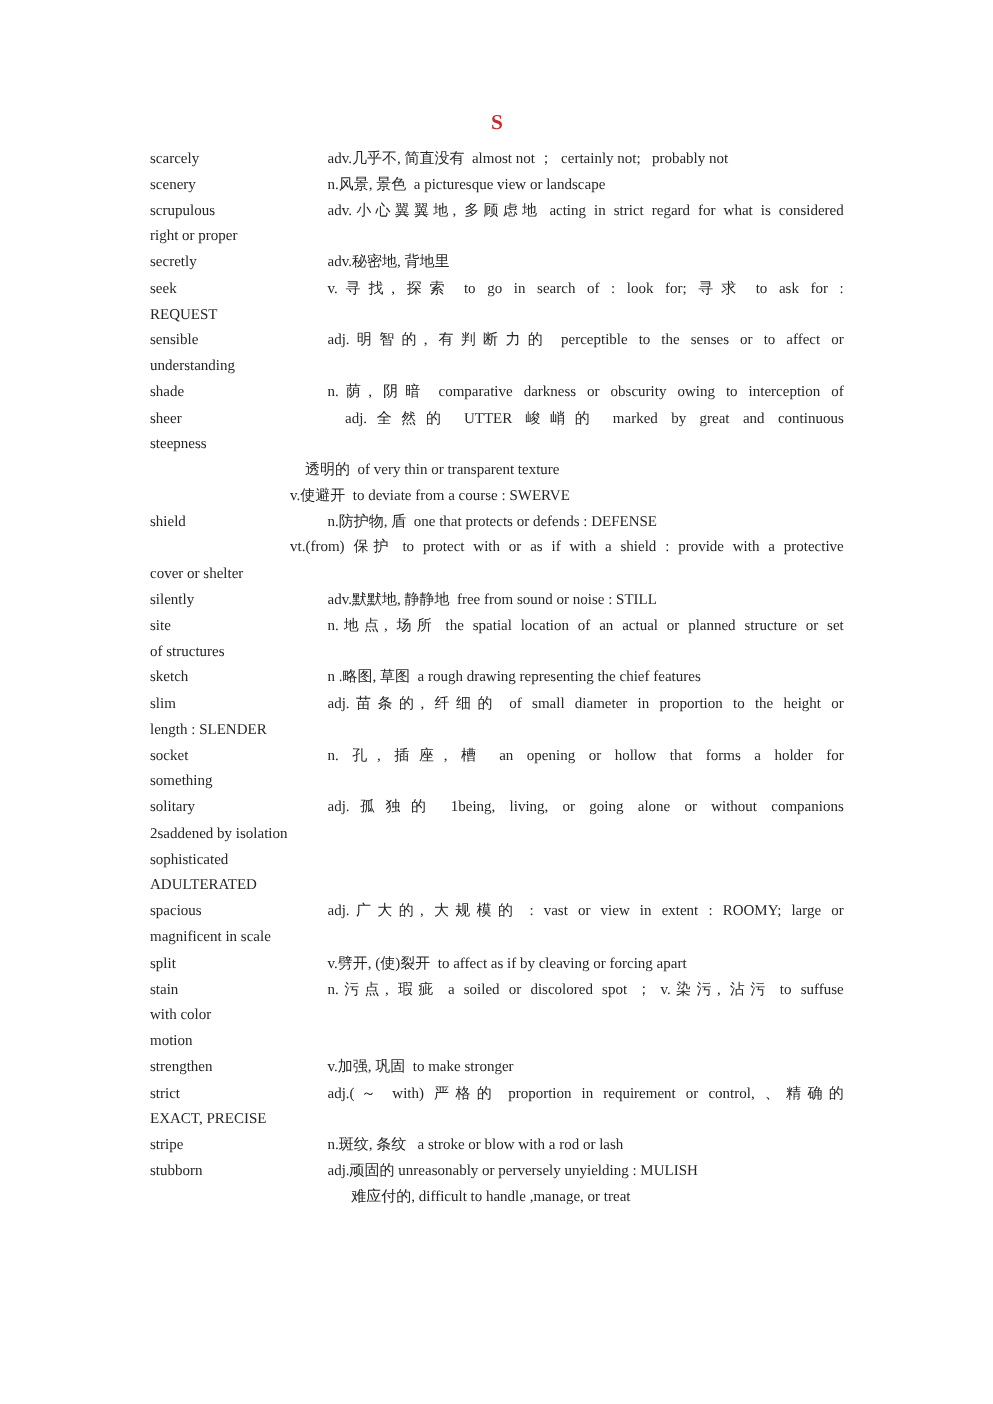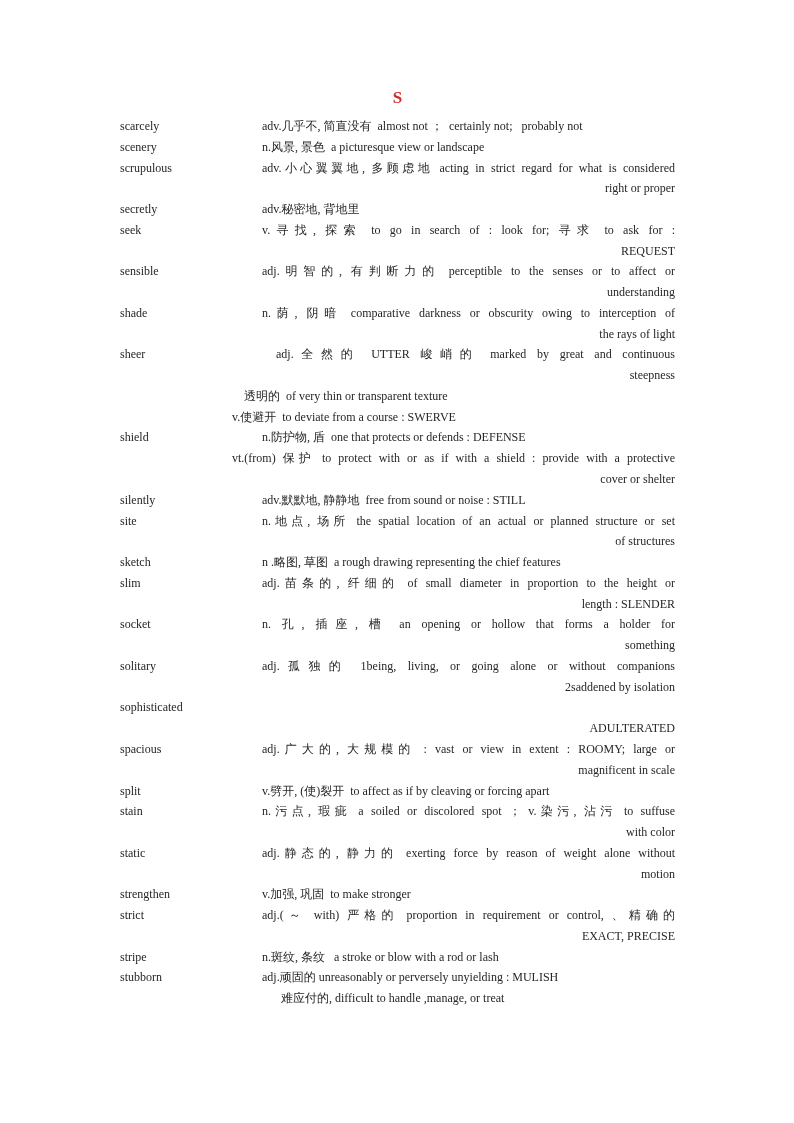--- a/index.html
+++ b/index.html
@@ -38,21 +38,21 @@
   }
   .word {
     flex: 0 0 142px;
     white-space: pre;
   }
   .def {
     flex: 1 1 auto;
     white-space: pre;
   }
   
-  .t-c .word { flex: 1 1 auto; text-align: right; }
+  .t-c .word { flex: 1 1 auto; }
   
   .just .def {
     white-space: normal;
     text-align: justify;
     text-align-last: justify;
   }
   
   .t-e2 .def { padding-left: 14px; }
   
   .t-h1, .t-h2, .t-h3 { display: block; }
@@ -115,24 +115,20 @@
   <div class="line t-c">
     <span class="word">understanding</span>
 
   </div>
 
   <div class="line t-e just">
     <span class="word">shade</span>
     <span class="def">n.荫, 阴暗  comparative darkness or obscurity owing to interception of</span>
   </div>
 
-  <div class="line t-c">
-    <span class="word">the rays of light</span>
-
-  </div>
 
   <div class="line t-e2 just">
     <span class="word">sheer</span>
     <span class="def">adj.全然的   UTTER 峻峭的  marked by great and continuous</span>
   </div>
 
   <div class="line t-c">
     <span class="word">steepness</span>
 
   </div>
@@ -239,24 +235,20 @@
   <div class="line t-e just">
     <span class="word">stain</span>
     <span class="def">n.污点, 瑕疵  a soiled or discolored spot ；  v.染污, 沾污 to suffuse</span>
   </div>
 
   <div class="line t-c">
     <span class="word">with color</span>
 
   </div>
 
-  <div class="line t-e just">
-    <span class="word">static</span>
-    <span class="def">adj.静态的, 静力的  exerting force by reason of weight alone without</span>
-  </div>
 
   <div class="line t-c">
     <span class="word">motion</span>
 
   </div>
 
   <div class="line t-e">
     <span class="word">strengthen</span>
     <span class="def">v.加强, 巩固  to make stronger</span>
   </div>

